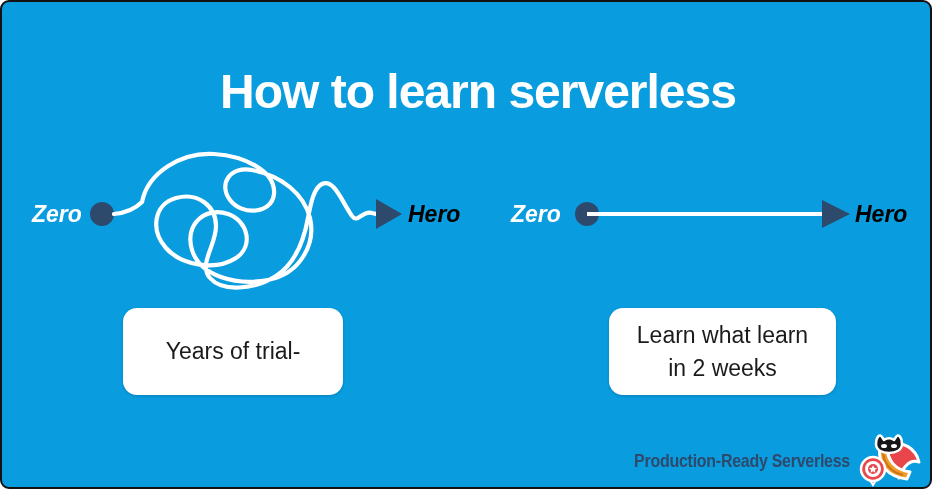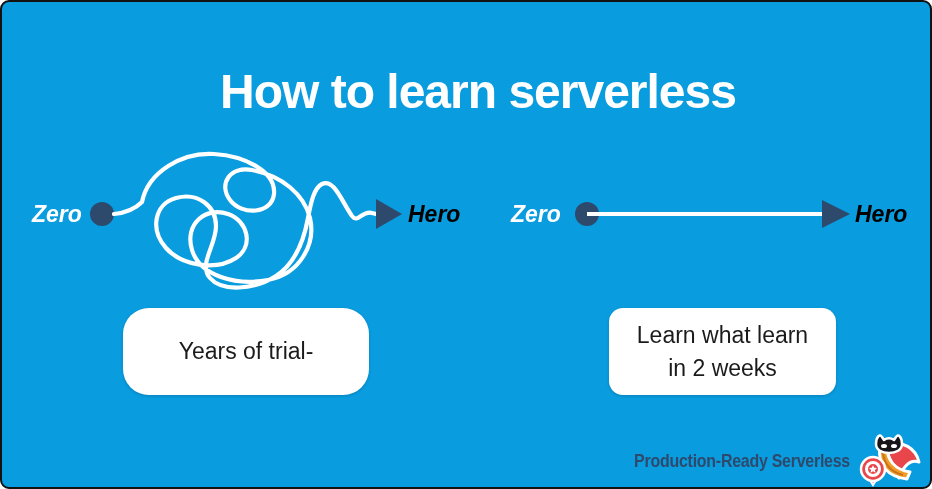--- a/index.html
+++ b/index.html
@@ -50,21 +50,21 @@
     box-shadow: 0 1px 3px rgba(0,0,0,0.18);
     display: flex;
     flex-direction: column;
     justify-content: center;
     align-items: center;
     text-align: center;
     color: #1b1b1b;
     font-size: 23px;
     line-height: 33px;
   }
-  .caption-left  { left: 121px; width: 246px; border-radius: 26px; }
+  .caption-left  { left: 121px; width: 220px; }
   .caption-right { left: 607px; width: 227px; }
   .brand-text {
     position: absolute;
     top: 448px;
     right: 80px;
     font-size: 19px;
     font-weight: 700;
     color: #2d4a6d;
     white-space: nowrap;
     transform: scaleX(0.84);

